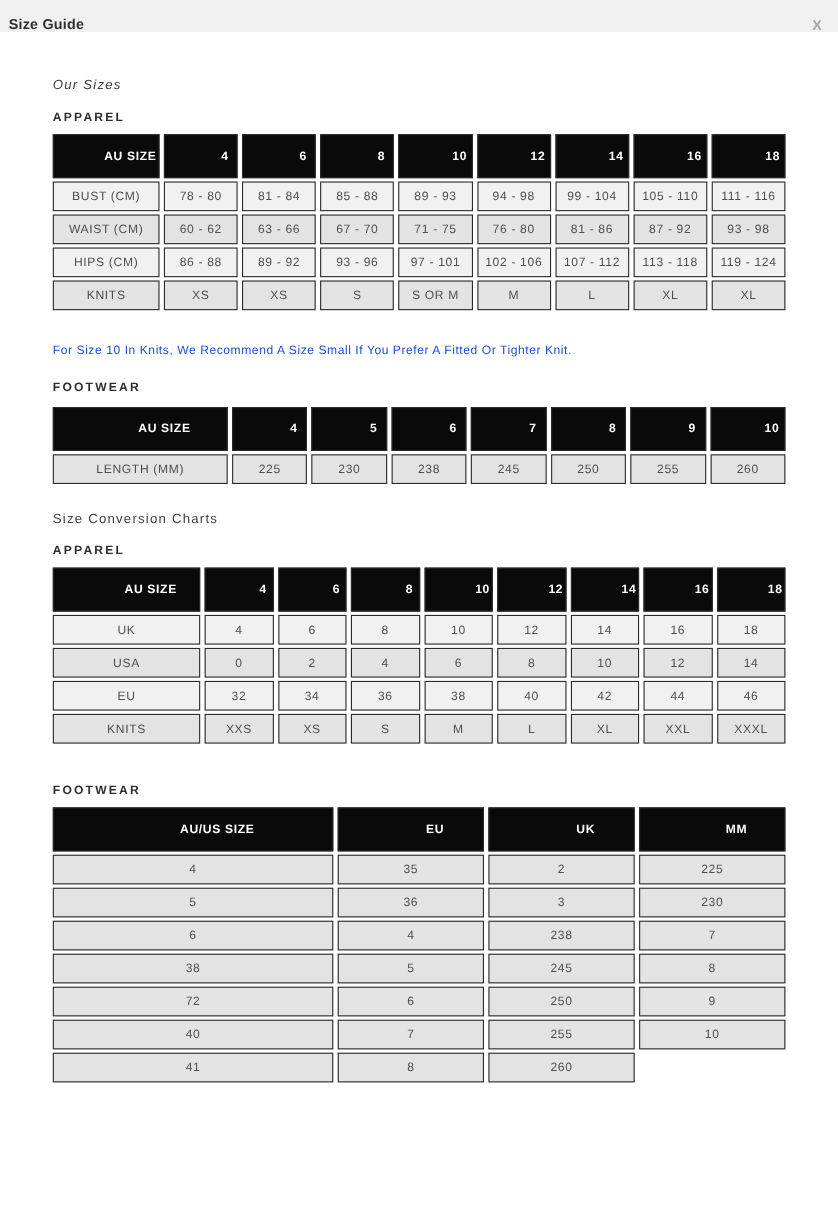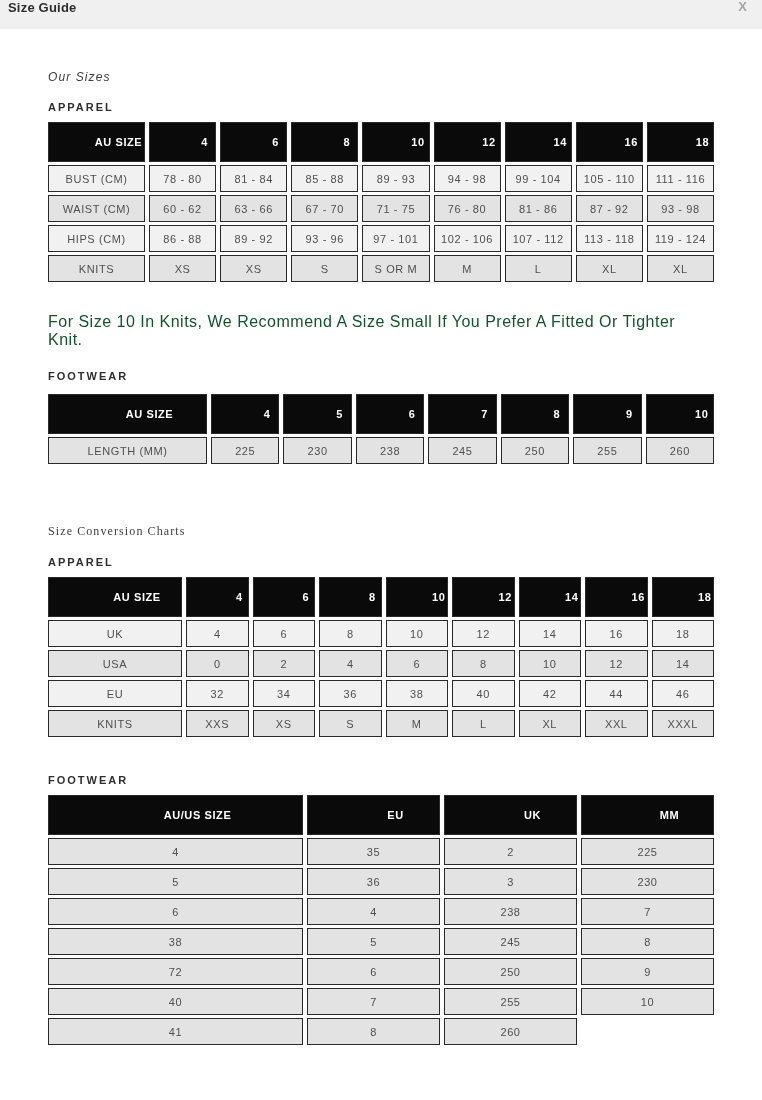--- a/index.html
+++ b/index.html
@@ -1,37 +1,37 @@
 <!DOCTYPE html>
 <html style="--topbar_bg: #f0f0f0; --table_header_bg: #0a0a0a; --cell_border: #2a2a2a; --row_light: #f1f1f1; --row_dark: #e3e3e3; --text_dark: #2e2e2e; --text_muted: #4f4f4f;"><head>
 <meta charset="utf-8">
 <style>
   * { box-sizing: border-box; margin: 0; padding: 0; }
   html, body { width: 762px; height: 1100px; background: #fff; overflow: hidden; }
   body { font-family: "Liberation Sans", sans-serif; }
 
   .topbar {
     height: 29px; background: var(--topbar_bg, #f0f0f0);
-    display: flex; align-items: flex-start; justify-content: space-between;
+    display: flex; align-items: flex-end; justify-content: space-between;
     padding: 0 15px 0 8px;
   }
   .topbar-title { font-size: 13px; font-weight: 700; color: var(--text_dark, #2e2e2e); letter-spacing: 0.2px; }
   .close-btn {
     background: none; border: none; cursor: pointer;
     font-size: 13px; font-weight: 700; color: #a6a6a6;
     font-family: "Liberation Sans", sans-serif; line-height: 1;
   }
 
   .content { padding: 0 48px; }
 
   .section-heading {
     font-size: 12px; color: #3d3d3d; letter-spacing: 1.1px; font-weight: 400;
   }
   #our-sizes-heading { margin-top: 41px; font-style: italic; }
-  #conversion-heading { margin-top: 60px; font-family: Liberation Serif, serif; }
+  #conversion-heading { margin-top: 24px; }
 
   .category-label {
     font-size: 11px; font-weight: 700; color: var(--text_dark, #2e2e2e);
     letter-spacing: 2px; margin-top: 17px;
   }
   .category-label.after-table { margin-top: 21px; }
   .category-label.after-table-far { margin-top: 37px; }
 
   .size-table {
     display: grid; gap: 3px 4px; width: 666px; margin-top: 9px;
@@ -49,21 +49,21 @@
   }
   .cell.th {
     height: 40px; background: var(--table_header_bg, #0a0a0a);
     color: #ffffff; font-weight: 700; padding-left: 44px;
   }
   .cell.td { height: 27px; color: var(--text_muted, #4f4f4f); }
   .cell.td.light { background: var(--row_light, #f1f1f1); }
   .cell.td.dark  { background: var(--row_dark, #e3e3e3); }
 
   .note {
-    margin-top: 31px; font-size: 16px; color: #14532d; letter-spacing: 0.5px;
+    margin-top: 31px; font-size: 11px; color: #1d4ed8; letter-spacing: 0.5px;
   }
 </style>
 </head>
 <body>
 
 <header class="topbar">
   <span class="topbar-title">Size Guide</span>
   <button class="close-btn">X</button>
 </header>
 

